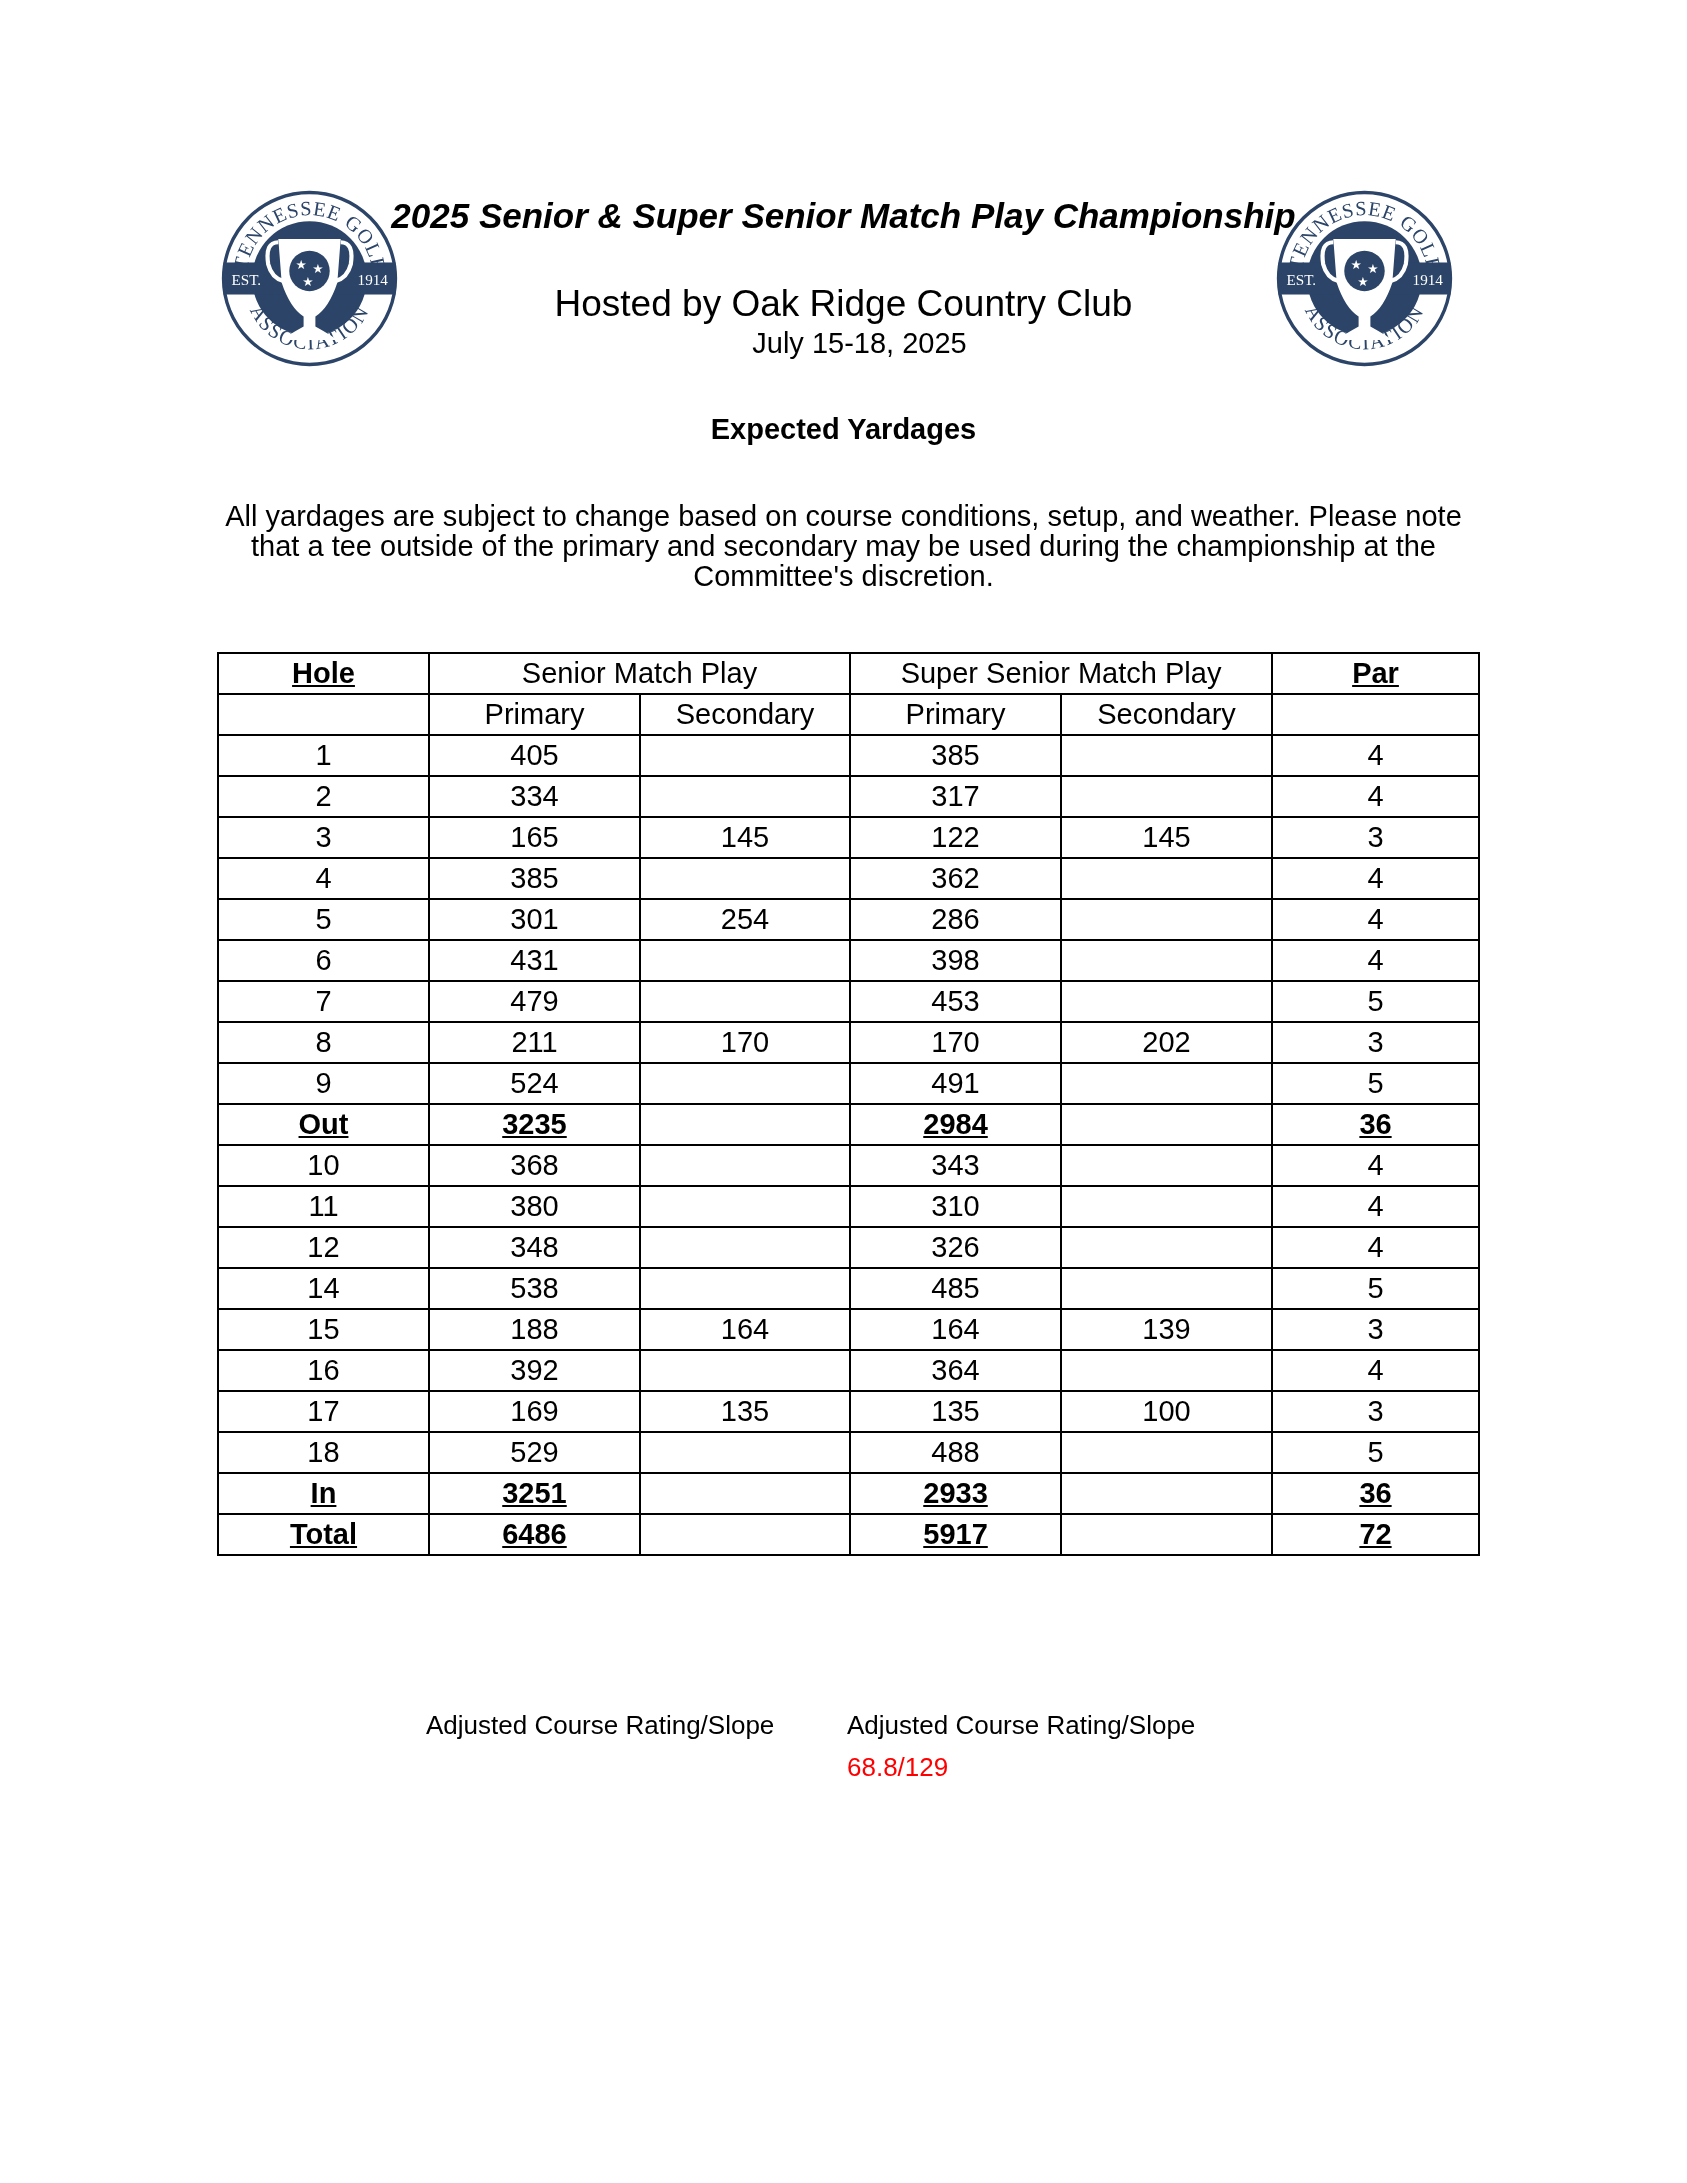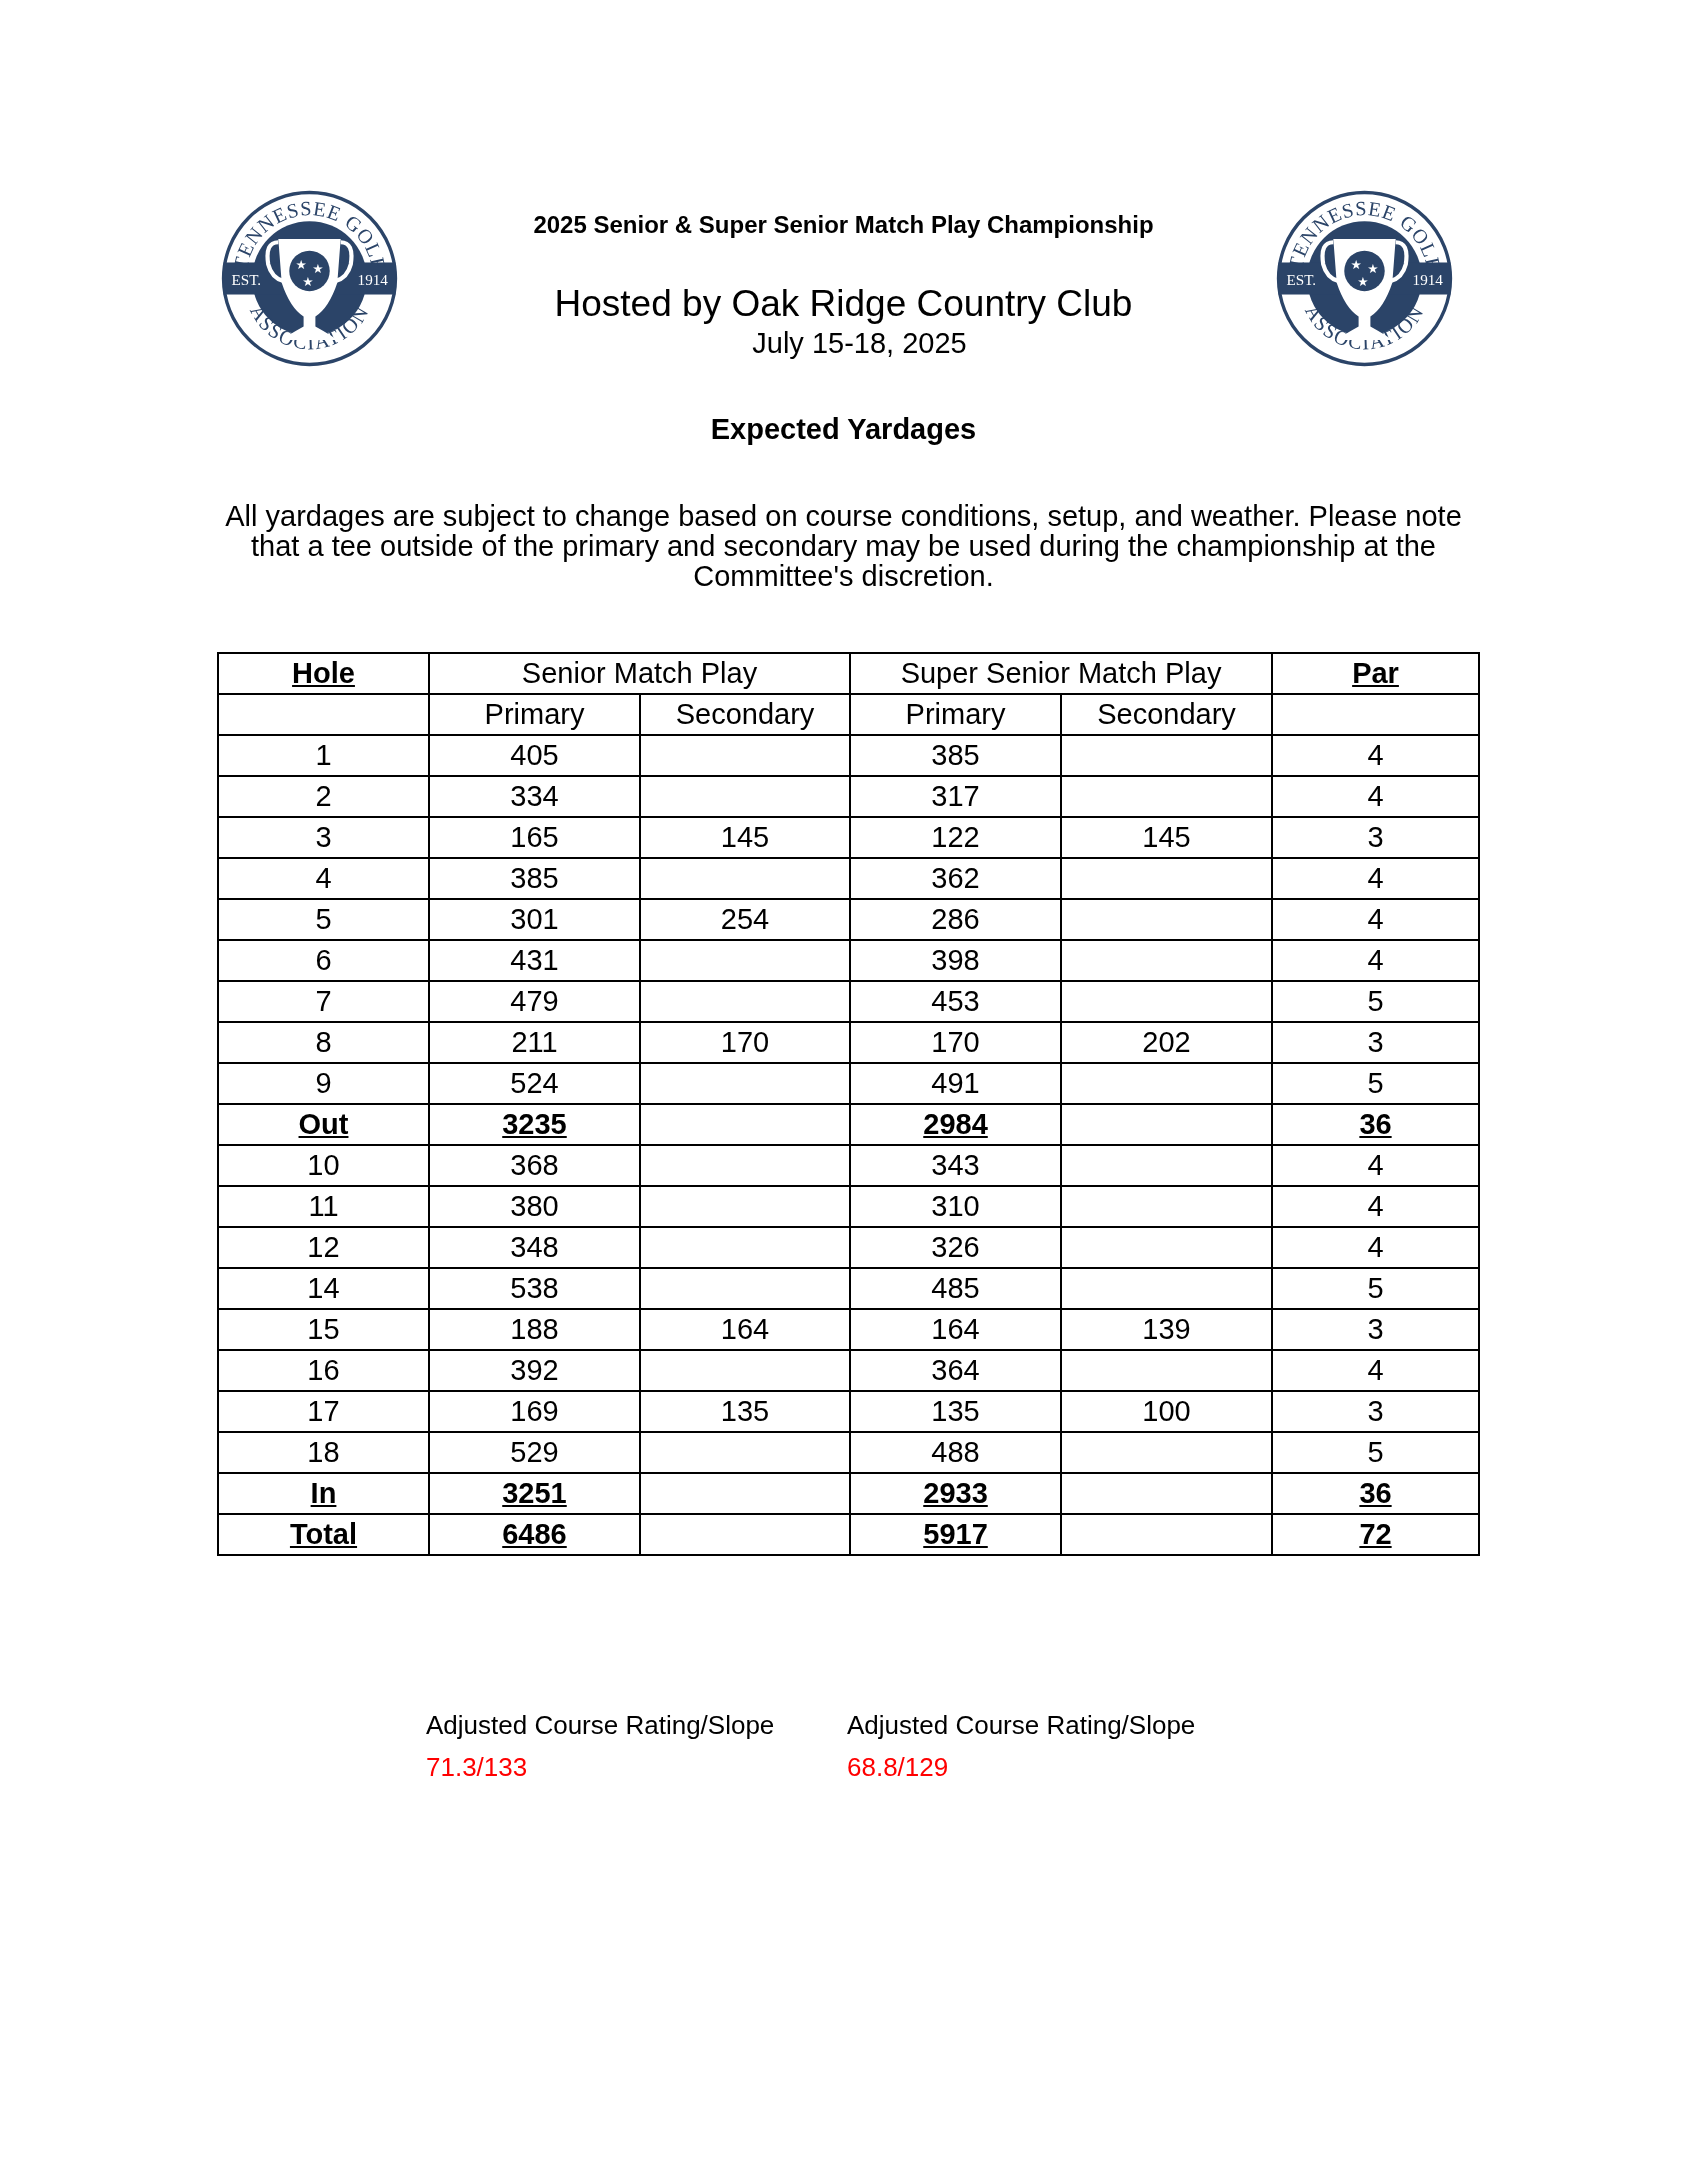--- a/index.html
+++ b/index.html
@@ -2,21 +2,21 @@
 <html style="font-size:13.5px"><head>
 <meta charset="utf-8">
 <style>
   html, body { margin: 0; padding: 0; background: #ffffff; }
   body { width: 1687px; height: 2183px; position: relative; overflow: hidden;
          font-family: "Liberation Sans", sans-serif; color: #000; }
   .logo { position: absolute; width: 177px; height: 177px; top: 190px; }
   .logo.left { left: 221px; }
   .logo.right { left: 1276px; }
   .center-text { position: absolute; left: 0; width: 1687px; text-align: center; }
-  .title { top: 211px; font-size: 24px; font-weight: bold; }
+  .title { top: 196px; font-size: 35px; font-weight: bold; font-style: italic; }
   .host { top: 283px; font-size: 37px; }
   .dates { top: 327px; font-size: 29px; padding-left: 16px; }
   .subtitle { top: 413px; font-size: 29px; font-weight: bold; }
   .note { position: absolute; left: 211px; width: 1265px; top: 501px; text-align: center;
           font-size: 29px; line-height: 30px; }
   table.yard { position: absolute; left: 217px; top: 652px; width: 1260px;
                border-collapse: collapse; table-layout: fixed; font-size: 29px; padding-left: 20px; }
   table.yard td { border: 2.5px solid #000; height: 39px; padding: 0 5px; text-align: center;
                   vertical-align: middle; line-height: 39px; }
   table.yard td.right { }
@@ -260,19 +260,18 @@
         <td></td>
         <td class="right"><span class="u">5917</span></td>
         <td></td>
         <td class="right"><span class="u">72</span></td>
       </tr>
     </tbody>
 </table>
 
 <div class="rating-block sr">
   <span class="rating-label">Adjusted Course Rating/Slope</span>
-  <span class="rating-value">71.3/133</span>
 </div>
 <div class="rating-block ssr">
   <span class="rating-label">Adjusted Course Rating/Slope</span>
   <span class="rating-value">68.8/129</span>
 </div>
 
 
 </body></html>

